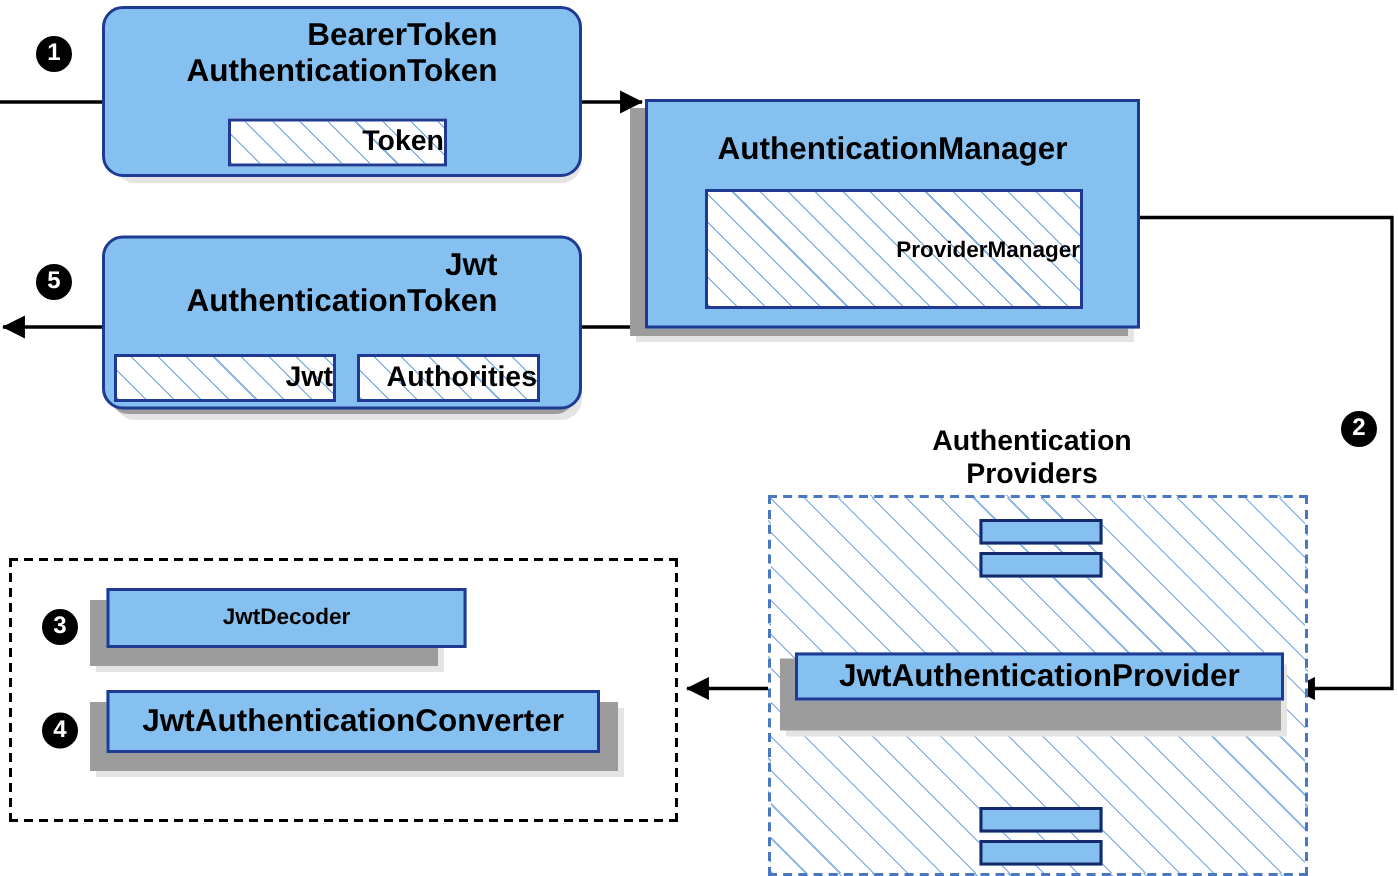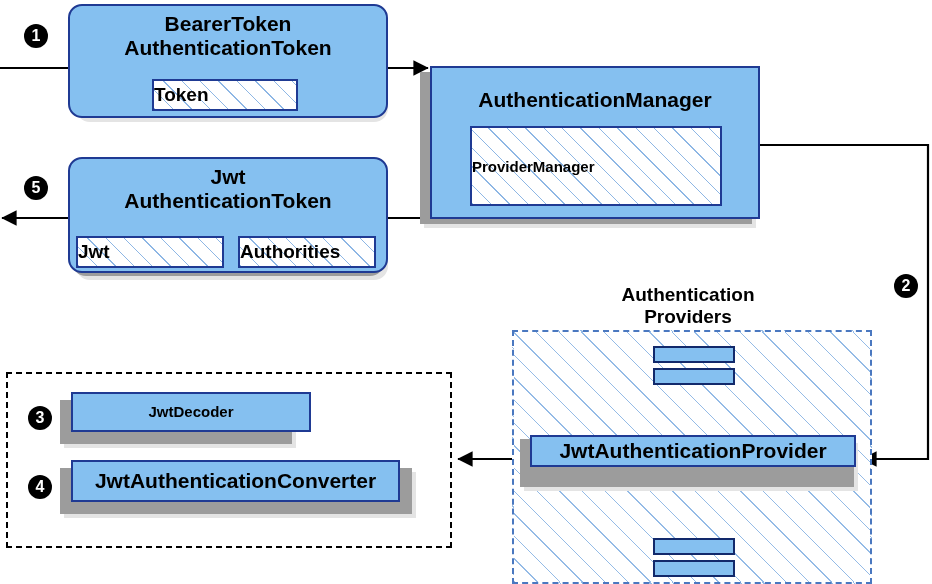--- a/index.html
+++ b/index.html
@@ -31,21 +31,21 @@
   .node {
     position: absolute;
     box-sizing: border-box;
     background: #85c0f0;
     border: 2px solid #1f3a93;
     color: #000000;
     font-weight: bold;
     display: flex;
     align-items: center;
     justify-content: center;
-    text-align: center;
+    text-align: right;
     z-index: 5;
   }
   .shadow-far, .shadow-near {
     position: absolute;
     box-sizing: border-box;
     z-index: 2;
   }
   .shadow-far  { background: #e4e4e4; }
   .shadow-near { background: #9c9c9c; }
   .rounded, .rounded.shadow-far, .rounded.shadow-near { border-radius: 14px; }
@@ -57,21 +57,21 @@
     border: 2px solid #1f3a93;
     background-color: #ffffff;
     background-image: repeating-linear-gradient(
         45deg,
         rgba(122,170,224,0.85) 0px,
         rgba(122,170,224,0.85) 1px,
         rgba(255,255,255,0) 1px,
         rgba(255,255,255,0) 13px);
     display: flex;
     align-items: center;
-    justify-content: flex-start;
+    justify-content: flex-end;
     color: #000000;
     font-weight: bold;
     z-index: 7;
   }
 
   
   .group-blue {
     position: absolute;
     box-sizing: border-box;
     border: 2px dashed #4a78c0;
@@ -194,21 +194,21 @@
 
   <div class="shadow-far rounded" style="left:76px; top:168px; width:312px; height:112px;"></div>
   <div class="shadow-near rounded" style="left:72px; top:164px; width:312px; height:112px;"></div>
   <div class="node rounded" style="left:68px; top:157px; width:320px; height:116px; align-items:flex-start; padding-top:6px; font-size:21px;">
     <span class="node-title">Jwt
 AuthenticationToken</span>
   </div>
   <div class="slot" style="left:76px; top:236px; width:148px; height:32px; font-size:19px;">
     <span>Jwt</span>
   </div>
-  <div class="slot" style="left:238px; top:236px; width:138px; height:32px; font-size:19px;">
+  <div class="slot" style="left:238px; top:236px; width:122px; height:32px; font-size:19px;">
     <span>Authorities</span>
   </div>
 
   <div class="shadow-far" style="left:424px; top:76px; width:332px; height:152px;"></div>
   <div class="shadow-near" style="left:420px; top:72px; width:332px; height:152px;"></div>
   <div class="node" style="left:430px; top:66px; width:330px; height:153px; align-items:flex-start; padding-top:20px; font-size:21px;">
     <span class="node-title">AuthenticationManager</span>
   </div>
   <div class="slot" style="left:470px; top:126px; width:252px; height:80px; font-size:15px;">
     <span>ProviderManager</span>

